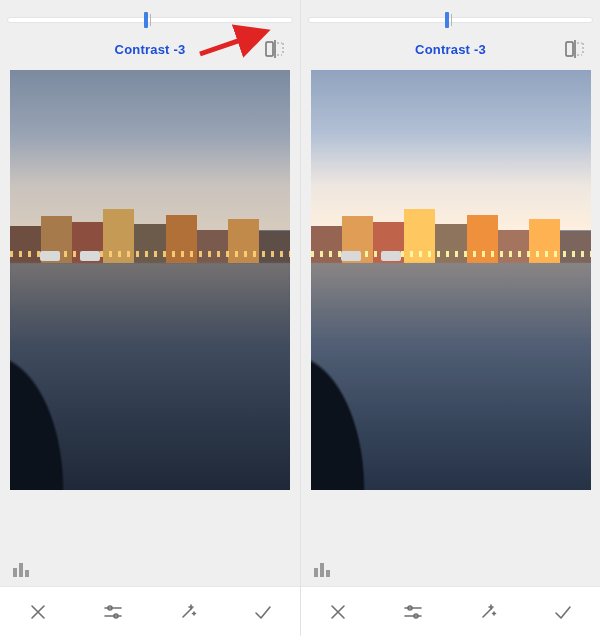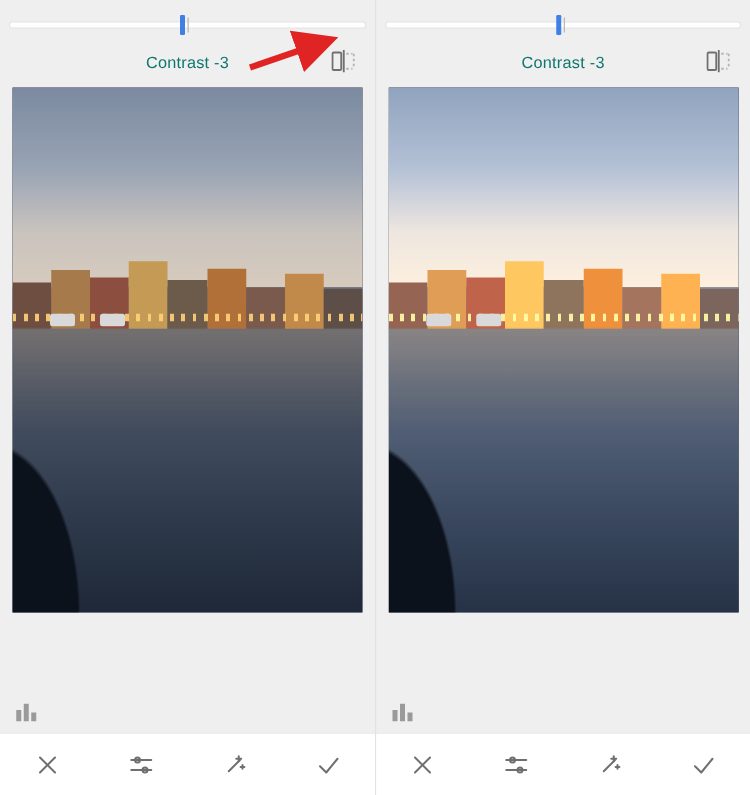--- a/index.html
+++ b/index.html
@@ -29,21 +29,21 @@
     position: absolute; top: 2px; width: 4px; height: 16px;
     background: #3f7fe6; border-radius: 1px;
   }
 
   
   .label-row {
     display: flex; align-items: center; justify-content: center;
     position: relative; height: 42px;
   }
   .adj-label {
-    font-size: 13px; color: #0f766e; letter-spacing: .2px;
+    font-size: 13px; color: #1d4ed8; letter-spacing: .2px; font-weight: bold;
   }
   .compare-btn {
     position: absolute; right: 14px; top: 50%; transform: translateY(-50%);
     width: 22px; height: 22px; display: flex; align-items: center; justify-content: center;
     cursor: pointer;
   }
   .compare-btn svg { display: block; }
 
   
   .arrow-anno {

